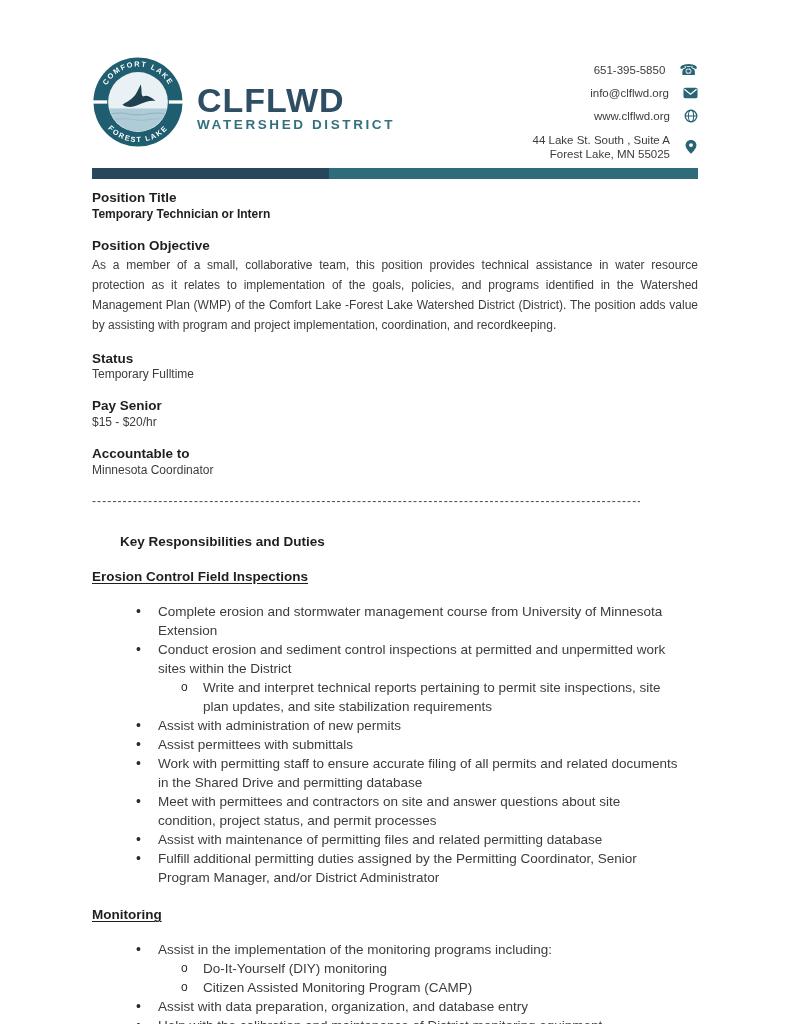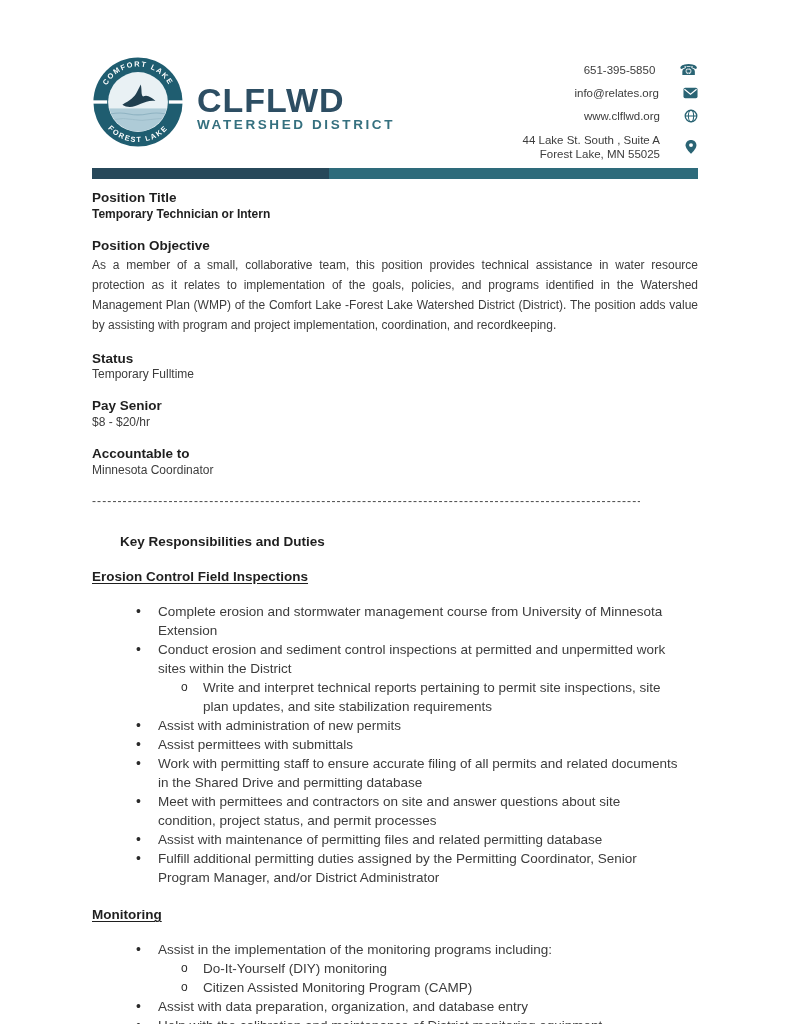--- a/index.html
+++ b/index.html
@@ -21,21 +21,21 @@
   .content{padding:56px 93px 0 92px;}
   
   .header{display:flex;justify-content:space-between;align-items:flex-start;}
   .brand{display:flex;align-items:center;gap:13px;}
   .badge{flex:none;}
   .badge-text{font-family:"Liberation Sans",sans-serif;font-size:8px;font-weight:700;fill:#ffffff;letter-spacing:1.6px;}
   .wordmark{padding-top:10px;}
   .acronym{font-size:34px;font-weight:800;letter-spacing:1px;color:var(--brand-dark);line-height:1;}
   .orgname{font-size:13.5px;font-weight:600;letter-spacing:2.6px;color:var(--brand-teal);}
   .contact{display:flex;flex-direction:column;align-items:flex-end;font-size:11.5px;color:var(--text);margin-top:6px;}
-  .contact-row{display:flex;justify-content:flex-end;align-items:center;gap:24px;margin-bottom:10px;}
+  .contact-row{display:flex;justify-content:flex-end;align-items:center;gap:14px;margin-bottom:10px;}
   .contact-row:last-child{margin-bottom:0;}
   .icon-glyph{font-size:15px;line-height:1;color:var(--icon-teal);}
   .icon-svg{display:block;}
   .addr{text-align:right;line-height:1.25;}
   
   .rule{display:flex;height:11px;margin-top:6px;}
   .rule-dark{width:237px;background:var(--bar-dark);}
   .rule-teal{flex:1;background:var(--bar-teal);}
   
   .info-table{margin-top:11px;}
@@ -92,21 +92,21 @@
           <div class="orgname">WATERSHED DISTRICT</div>
         </div>
       </div>
 
       <div class="contact">
         <div class="contact-row">
           <span>651-395-5850</span>
           <span class="icon-glyph">☎</span>
         </div>
         <div class="contact-row">
-          <span>info@relates.org</span>
+          <span>info@clflwd.org</span>
           <svg class="icon-svg" width="15" height="12" viewBox="0 0 16 12">
             <rect x="0.5" y="0.5" width="15" height="11" rx="1.8" fill="#2a6474"></rect>
             <polyline points="1.5,2 8,7.2 14.5,2" fill="none" stroke="#ffffff" stroke-width="1.3"></polyline>
           </svg>
         </div>
         <div class="contact-row">
           <span>www.clflwd.org</span>
           <svg class="icon-svg" width="14" height="14" viewBox="0 0 16 16">
             <circle cx="8" cy="8" r="6.6" fill="none" stroke="#2a6474" stroke-width="1.5"></circle>
             <ellipse cx="8" cy="8" rx="3" ry="6.6" fill="none" stroke="#2a6474" stroke-width="1.2"></ellipse>
@@ -139,21 +139,21 @@
       <div class="info-row">
         <div class="info-label">Position Objective</div>
         <div class="info-value justify">As a member of a small, collaborative team, this position provides technical assistance in water resource protection as it relates to implementation of the goals, policies, and programs identified in the Watershed Management Plan (WMP) of the Comfort Lake -Forest Lake Watershed District (District). The position adds value by assisting with program and project implementation, coordination, and recordkeeping.</div>
       </div>
       <div class="info-row">
         <div class="info-label">Status</div>
         <div class="info-value">Temporary Fulltime</div>
       </div>
       <div class="info-row">
         <div class="info-label">Pay Senior</div>
-        <div class="info-value">$8 - $20/hr</div>
+        <div class="info-value">$15 - $20/hr</div>
       </div>
       <div class="info-row">
         <div class="info-label">Accountable to</div>
         <div class="info-value">Minnesota Coordinator</div>
       </div>
     </section>
 
     <div class="dashes">--------------------------------------------------------------------------------------------------------------------------------------</div>
 
     <h2 class="section-heading">Key Responsibilities and Duties</h2>

